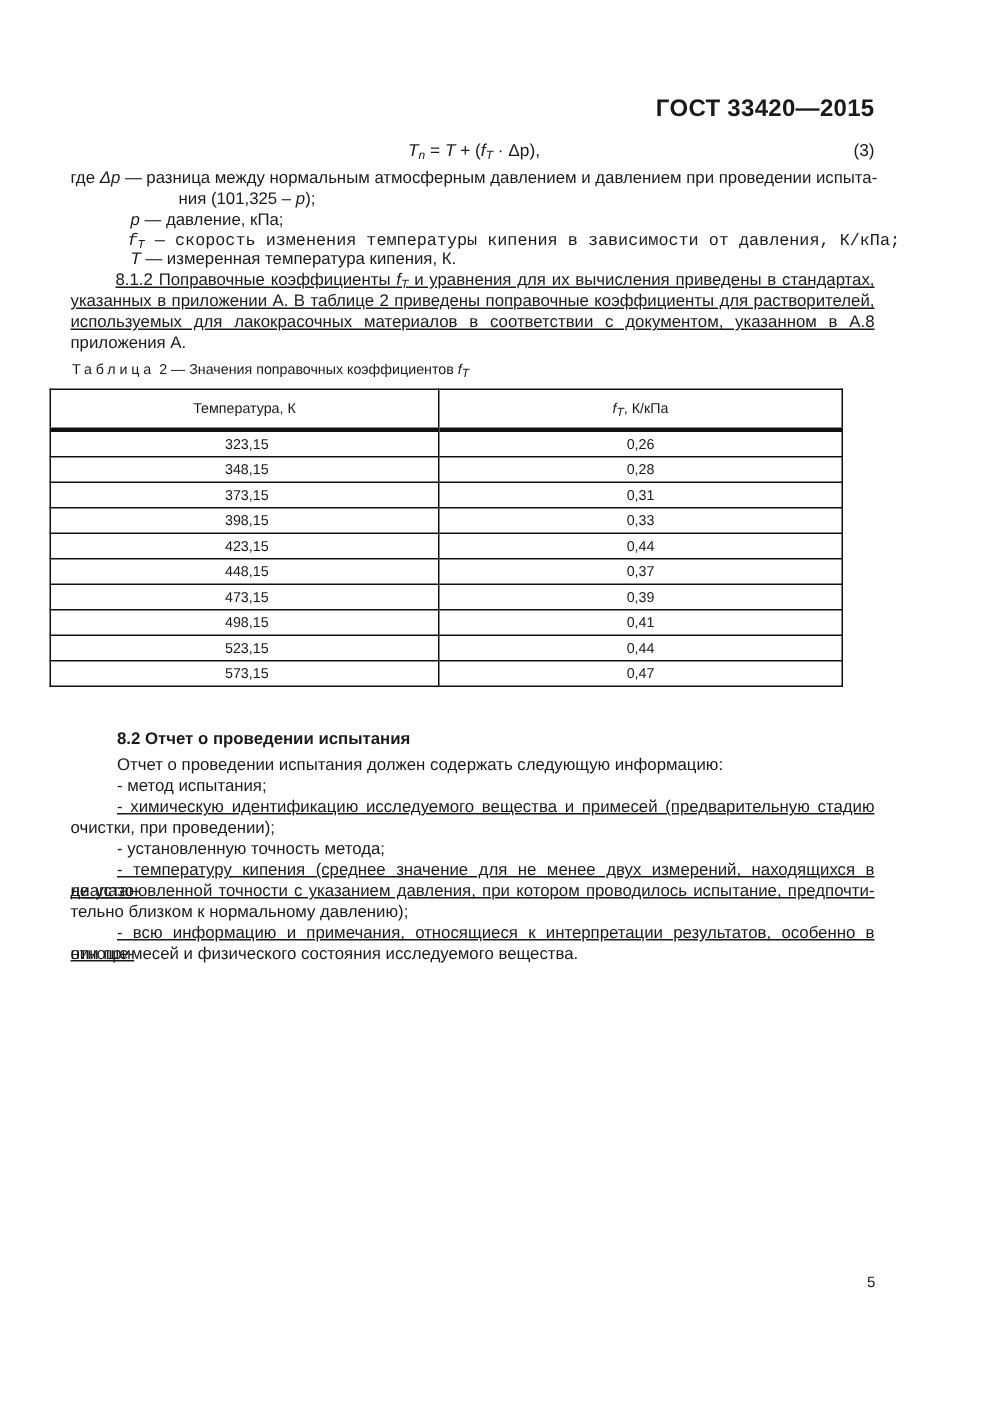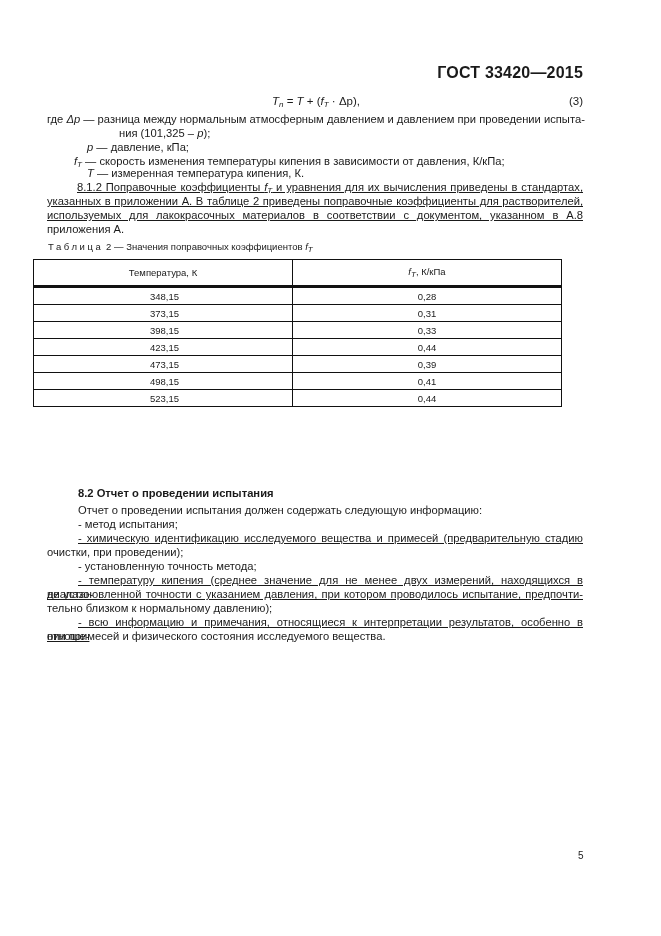--- a/index.html
+++ b/index.html
@@ -40,21 +40,21 @@
 
 <div class="line" style="top:112px; left:47px;">
   <span>где </span><i>Δp</i><span> — разница между нормальным атмосферным давлением и давлением при проведении испыта-</span>
 </div>
 <div class="line" style="top:126px; left:119px;">
   <span>ния (101,325 – </span><i>p</i><span>);</span>
 </div>
 <div class="line" style="top:140px; left:87px;">
   <i>p</i><span> — давление, кПа;</span>
 </div>
-<div class="line" style="top:154px; left:74px;">
+<div class="line" style="top:154px; left:85px;font-family:Liberation Mono, monospace;">
   <i>f</i><sub><i>T</i></sub><span> — скорость изменения температуры кипения в зависимости от давления, К/кПа;</span>
 </div>
 <div class="line" style="top:166px; left:87px;">
   <i>T</i><span> — измеренная температура кипения, К.</span>
 </div>
 
 <div class="line just" style="top:180px; left:47px; width:536px; text-indent:30px;">
   <span>8.1.2 Поправочные коэффициенты </span><i>f</i><sub><i>T</i></sub><span> и уравнения для их вычисления приведены в стандартах,</span>
 </div>
 <div class="line just" style="top:194px; left:47px; width:536px;">указанных в приложении А. В таблице 2 приведены поправочные коэффициенты для растворителей,</div>
@@ -67,46 +67,58 @@
 
 <table class="data">
   <thead>
     <tr>
       <th>Температура, К</th>
       <th class="c2"><i>f</i><sub><i>T</i></sub><span>, К/кПа</span></th>
     </tr>
   </thead>
   <tbody id="table-body">
       <tr>
+        <td class="c1">323,15</td>
+        <td class="c2">0,26</td>
+      </tr>
+      <tr>
         <td class="c1">348,15</td>
         <td class="c2">0,28</td>
       </tr>
       <tr>
         <td class="c1">373,15</td>
         <td class="c2">0,31</td>
       </tr>
       <tr>
         <td class="c1">398,15</td>
         <td class="c2">0,33</td>
       </tr>
       <tr>
         <td class="c1">423,15</td>
         <td class="c2">0,44</td>
       </tr>
       <tr>
+        <td class="c1">448,15</td>
+        <td class="c2">0,37</td>
+      </tr>
+      <tr>
         <td class="c1">473,15</td>
         <td class="c2">0,39</td>
       </tr>
       <tr>
         <td class="c1">498,15</td>
         <td class="c2">0,41</td>
       </tr>
       <tr>
         <td class="c1">523,15</td>
         <td class="c2">0,44</td>
+      </tr>
+      <tr>
+        <td class="c1">573,15</td>
+        <td class="c2">0,47</td>
       </tr>
     </tbody>
 </table>
 
 <div class="line bold" style="top:486px; left:78px;">8.2 Отчет о проведении испытания</div>
 <div class="line" style="top:503px; left:78px;">Отчет о проведении испытания должен содержать следующую информацию:</div>
 <div class="line" style="top:517px; left:78px;">- метод испытания;</div>
 <div class="line just" style="top:531px; left:47px; width:536px; text-indent:31px;">- химическую идентификацию исследуемого вещества и примесей (предварительную стадию</div>
 <div class="line" style="top:545px; left:47px;">очистки, при проведении);</div>
 <div class="line" style="top:559px; left:78px;">- установленную точность метода;</div>

